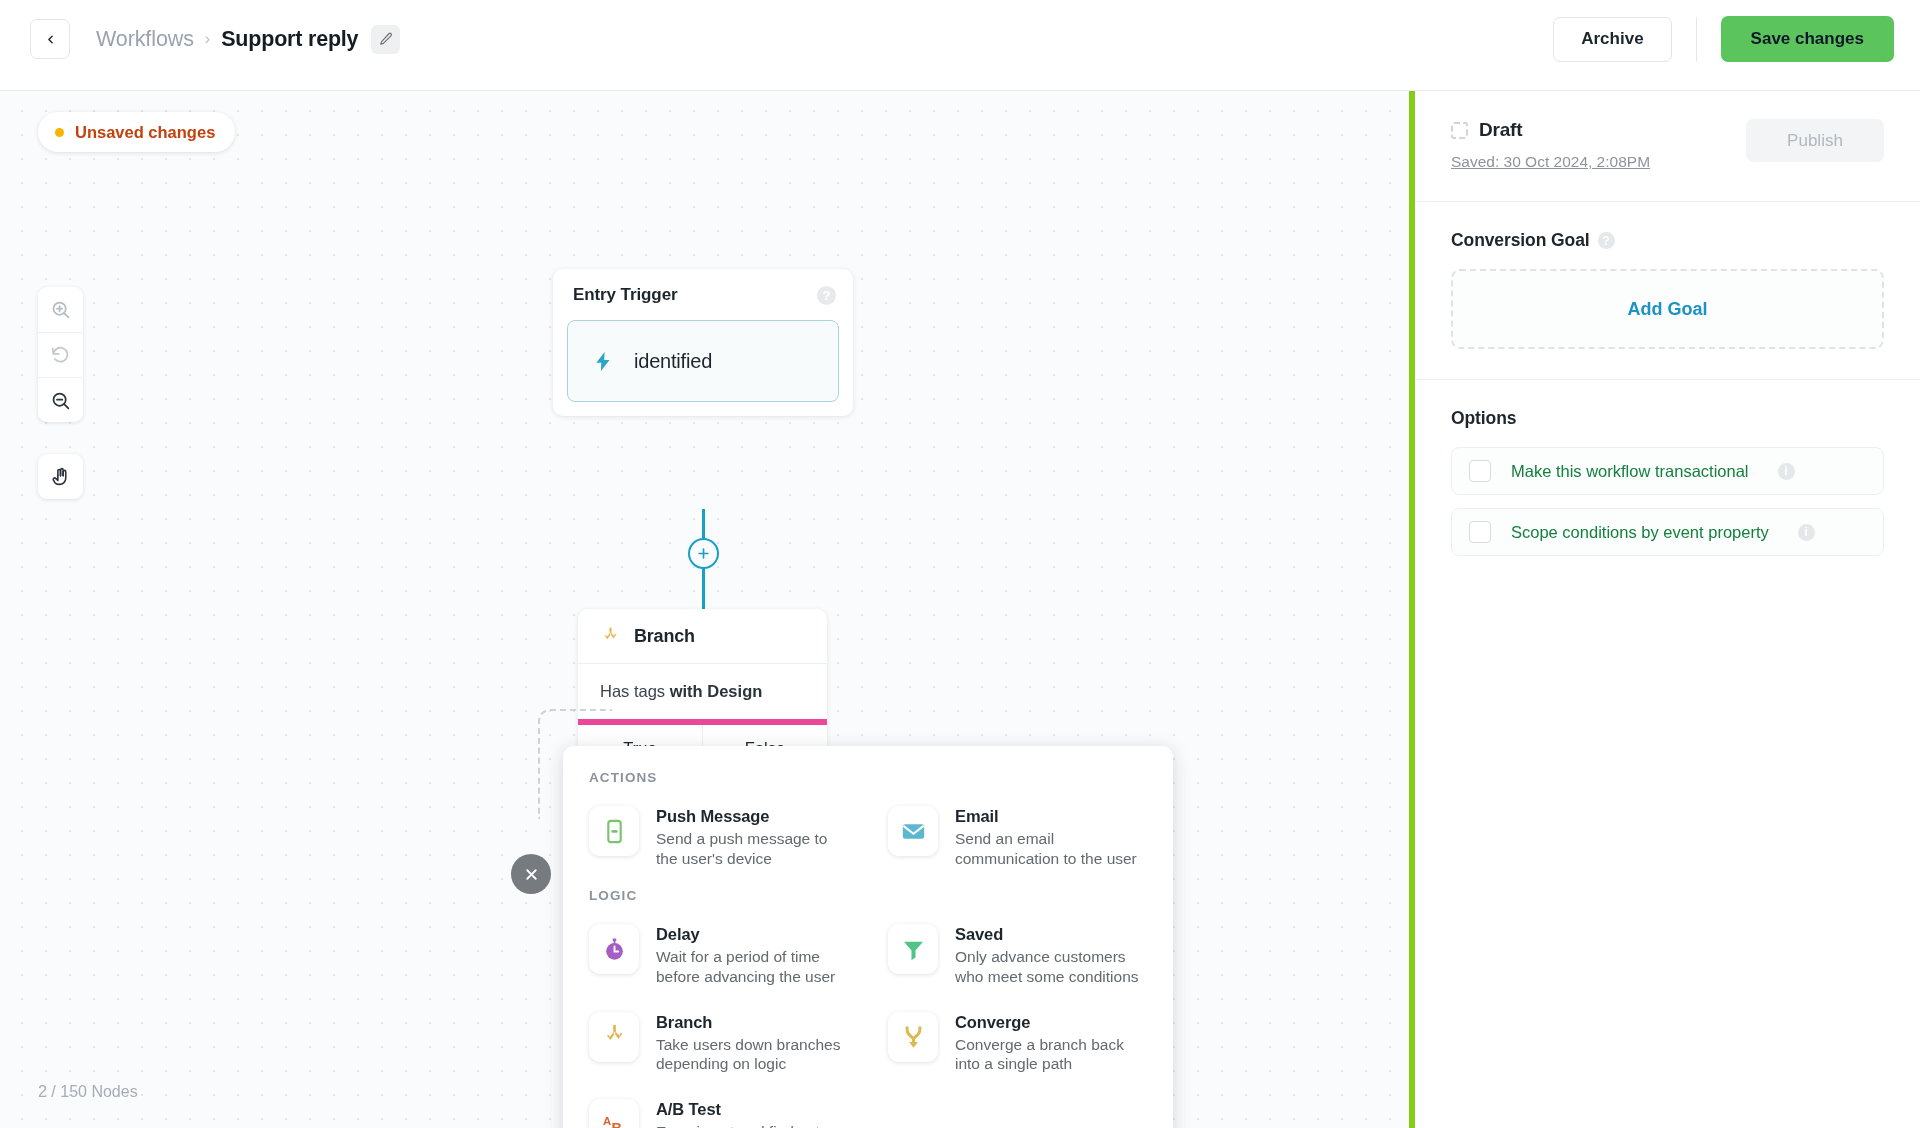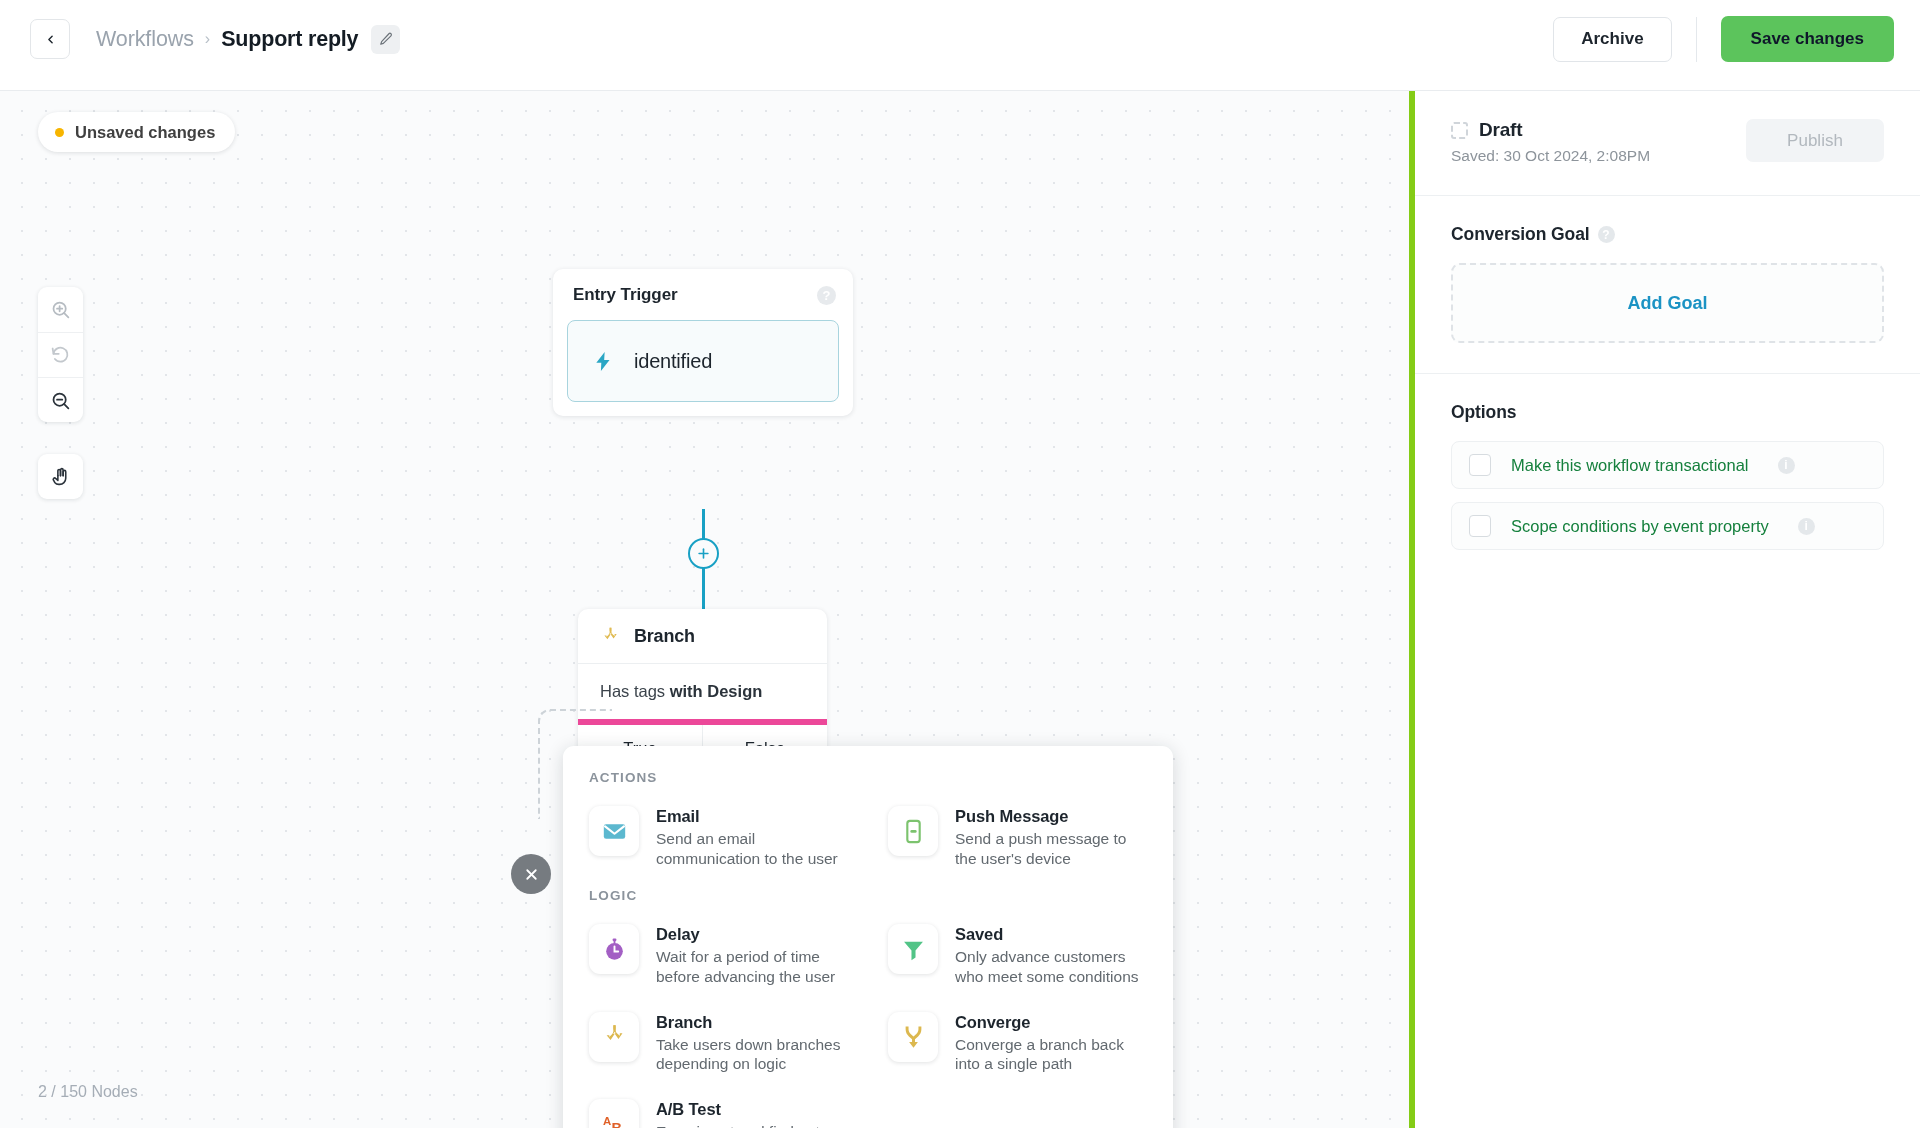--- a/index.html
+++ b/index.html
@@ -69,21 +69,21 @@
     background-position: 10px 8px;
     overflow: hidden;
   }
 
   .unsaved-pill {
     position: absolute; top: 21px; left: 38px;
     height: 40px; padding: 0 20px 0 17px;
     background: #fff; border-radius: 21px;
     box-shadow: 0 1px 4px rgba(20,30,40,.13);
     display: flex; align-items: center; gap: 11px;
-    font-size: 16.5px; font-weight: bold; color: #404040;
+    font-size: 16.5px; font-weight: bold; color: #c2410c;
     z-index: 12;
   }
   .dot-amber { width: 9px; height: 9px; border-radius: 50%; background: #f7b500; flex: none; }
 
   .zoom-stack {
     position: absolute; top: 196px; left: 38px;
     width: 45px; background: #fff; border-radius: 9px;
     box-shadow: 0 1px 4px rgba(20,30,40,.12);
     overflow: hidden; z-index: 12;
   }
@@ -203,21 +203,21 @@
     position: absolute; top: 91px; right: 0;
     width: 511px; height: 1037px;
     background: #fff; border-left: 6px solid #84cc16;
   }
   .panel-sec { padding: 28px 36px 30px 36px; border-bottom: 1px solid #edf0f2; }
   .status-row { display: flex; align-items: flex-start; }
   .status-main { flex: 1; }
   .status-title-row { display: flex; align-items: center; gap: 11px; }
   .draft-icon { width: 17px; height: 17px; border: 2px dashed #d0d5da; border-radius: 3px; flex: none; }
   .draft-text { font-size: 19px; font-weight: bold; color: #1d252d; letter-spacing: -.2px; }
-  .saved-text { font-size: 15.5px; color: #8d949b; margin-top: 6px; }
+  .saved-text { font-size: 15.5px; color: #8d949b; margin-top: 12px; text-decoration: underline; }
   .publish-btn {
     width: 138px; height: 43px; border-radius: 7px;
     background: #f2f4f6; border: none;
     font-size: 17px; color: #b2b8be;
     font-family: "Liberation Sans", sans-serif;
     cursor: default;
   }
   .sec-head { display: flex; align-items: center; gap: 8px; margin-bottom: 18px; }
   .sec-title { font-size: 17.5px; font-weight: bold; color: #1d252d; letter-spacing: -.1px; }
   .info-circle {
@@ -357,41 +357,41 @@
     </svg>
   </div>
 
   <div class="popup">
 
     <div class="popup-section">ACTIONS</div>
     <div class="popup-grid">
 
       <div class="popup-item">
         <span class="pi-icon">
+          <svg width="27" height="27" viewBox="0 0 24 24" fill="none" stroke="#7cc36e" stroke-width="1.9" stroke-linecap="round" stroke-linejoin="round">
+            <rect x="6.5" y="2.5" width="11" height="19" rx="2.3"></rect>
+            <rect x="9.2" y="10.6" width="5.6" height="2.6" rx="1.2" fill="#7cc36e" stroke="none"></rect>
+          </svg>
+        </span>
+        <span class="pi-text">
+          <span class="pi-title" style="display:block">Push Message</span>
+          <span class="pi-desc" style="display:block">Send a push message to the user's device</span>
+        </span>
+      </div>
+
+      <div class="popup-item">
+        <span class="pi-icon">
           <svg width="27" height="27" viewBox="0 0 24 24">
             <rect x="2.5" y="5.5" width="19" height="13" rx="2" fill="#5cb8cf"></rect>
             <path d="M3.6 7.4 12 14l8.4-6.6" fill="none" stroke="#ffffff" stroke-width="1.9" stroke-linecap="round" stroke-linejoin="round"></path>
           </svg>
         </span>
         <span class="pi-text">
           <span class="pi-title" style="display:block">Email</span>
           <span class="pi-desc" style="display:block">Send an email communication to the user</span>
-        </span>
-      </div>
-
-      <div class="popup-item">
-        <span class="pi-icon">
-          <svg width="27" height="27" viewBox="0 0 24 24" fill="none" stroke="#7cc36e" stroke-width="1.9" stroke-linecap="round" stroke-linejoin="round">
-            <rect x="6.5" y="2.5" width="11" height="19" rx="2.3"></rect>
-            <rect x="9.2" y="10.6" width="5.6" height="2.6" rx="1.2" fill="#7cc36e" stroke="none"></rect>
-          </svg>
-        </span>
-        <span class="pi-text">
-          <span class="pi-title" style="display:block">Push Message</span>
-          <span class="pi-desc" style="display:block">Send a push message to the user's device</span>
         </span>
       </div>
     </div>
 
     <div class="popup-section logic-label">LOGIC</div>
     <div class="popup-grid">
 
       <div class="popup-item">
         <span class="pi-icon">
           <svg width="27" height="27" viewBox="0 0 24 24">

